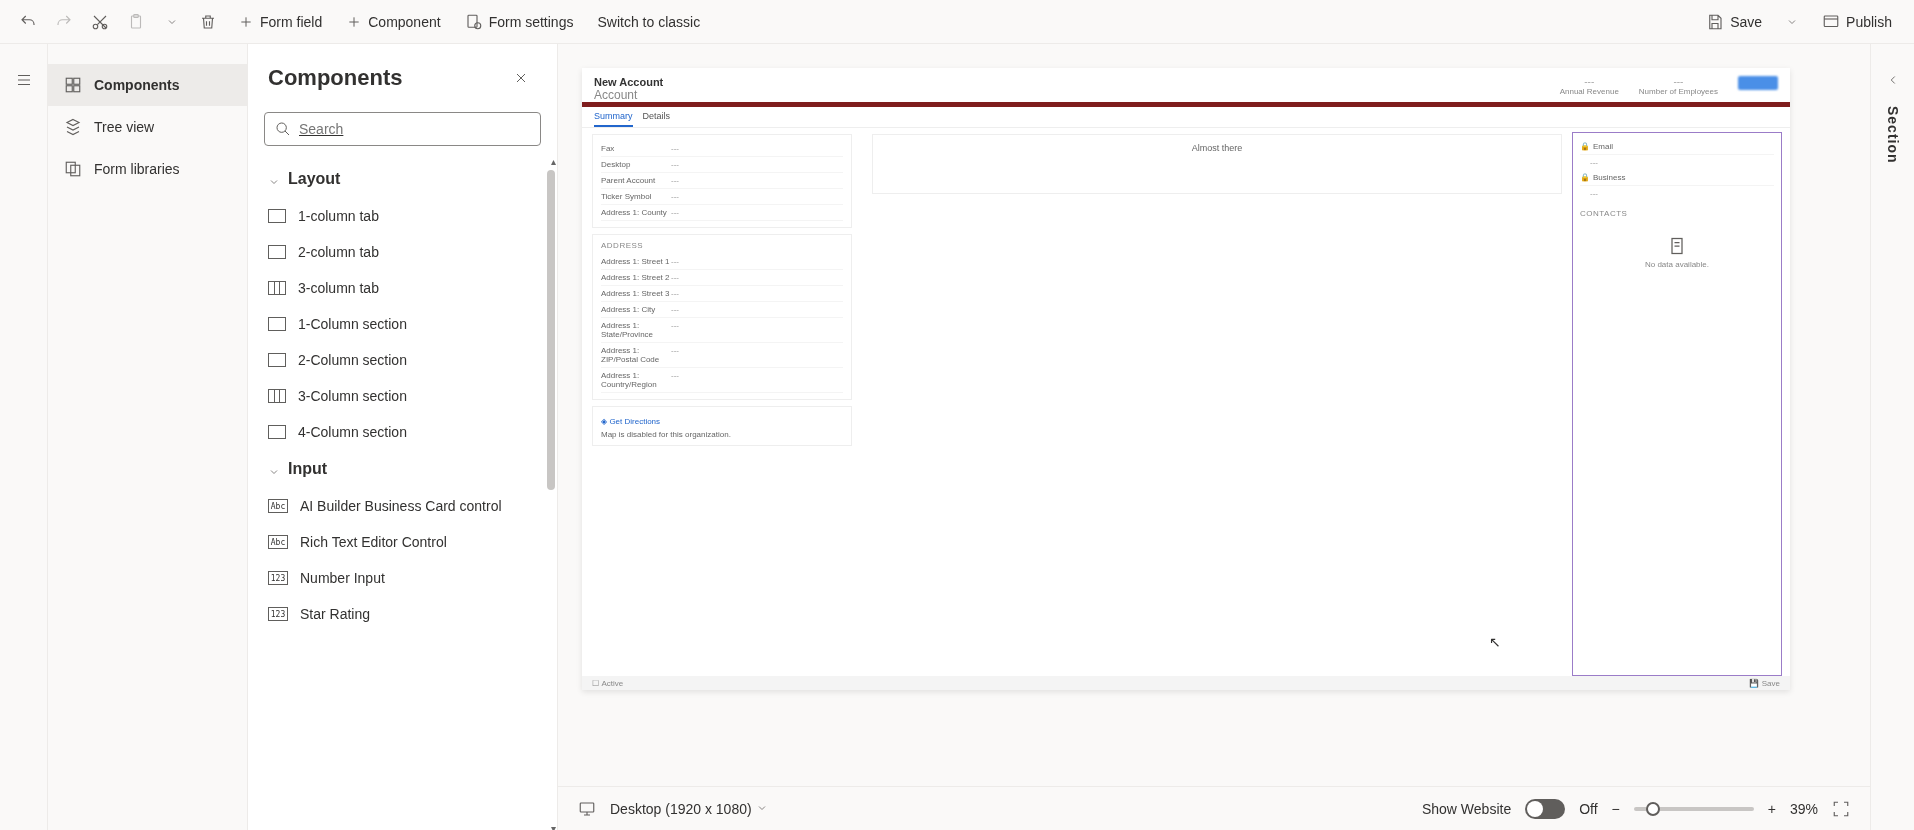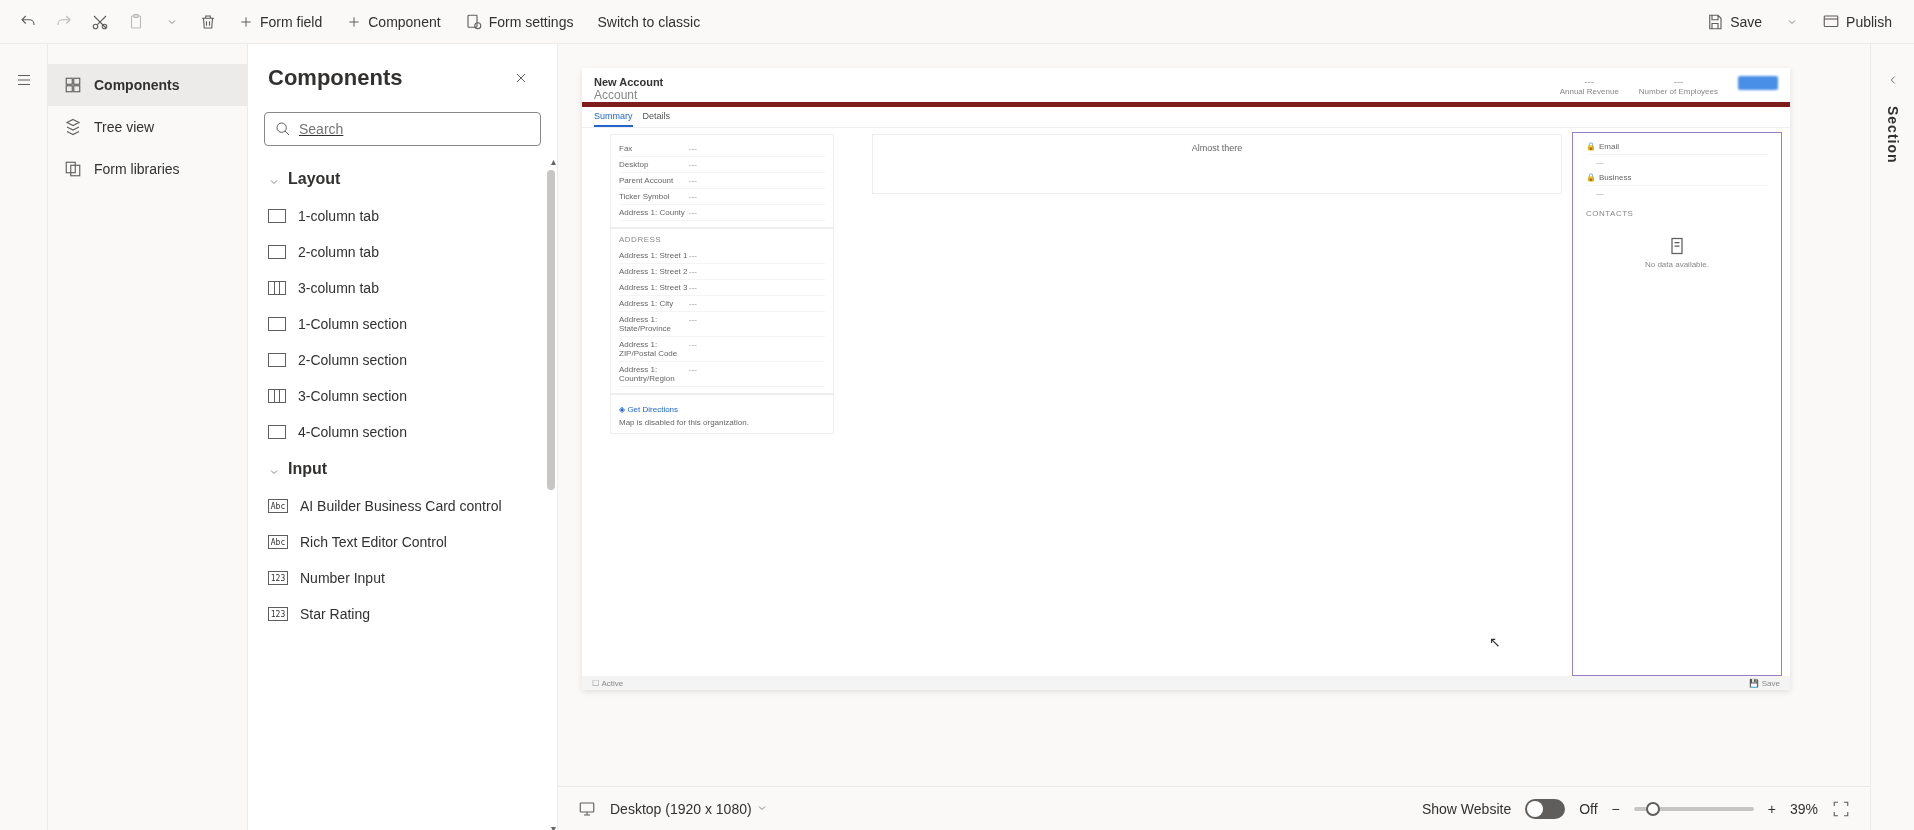--- a/index.html
+++ b/index.html
@@ -33,23 +33,23 @@
 .fp-header { padding: 8px 12px 0; border-bottom: 5px solid #7f1d1d; display: flex; align-items: flex-start; }
 .fp-title { font-size: 11px; font-weight: 600; color: #333; }
 .fp-sub { font-size: 12px; color: #888; }
 .fp-header-right { margin-left: auto; display: flex; gap: 20px; font-size: 8px; color: #888; }
 .fp-hdr-field { text-align: center; }
 .fp-hdr-val { color: #aaa; font-size: 10px; }
 .fp-tabs { display: flex; gap: 10px; padding: 0 12px; font-size: 9px; border-bottom: 1px solid #eee; }
 .fp-tab { padding: 4px 0; cursor: pointer; }
 .fp-tab.active { border-bottom: 2px solid #2266cc; color: #2266cc; }
 .fp-body { display: flex; height: calc(100% - 70px); overflow: hidden; }
-.fp-col-left { width: 280px; padding: 6px 28px; display: flex; flex-direction: column; overflow: hidden; }
+.fp-col-left { width: 280px; padding: 6px 10px; display: flex; flex-direction: column; gap: 6px; overflow: hidden; }
 .fp-col-mid { flex: 1; padding: 6px 10px; }
-.fp-col-right { width: 210px; padding: 6px 13px; border: 1.5px solid #9b7cc8; margin: 4px 8px 4px 0; }
+.fp-col-right { width: 210px; padding: 6px 7px; border: 1.5px solid #9b7cc8; margin: 4px 8px 4px 0; }
 .fp-section { border: 1px solid #eee; padding: 6px 8px; }
 .fp-row { display: flex; padding: 3px 0; border-bottom: 1px solid #f4f4f4; font-size: 8px; }
 .fp-row-label { width: 70px; color: #666; }
 .fp-row-val { color: #999; }
 .fp-section-title { font-size: 8px; color: #888; margin-bottom: 4px; letter-spacing: .5px; }
 .fp-timeline { border: 1px solid #eee; height: 60px; display: flex; align-items: flex-start; justify-content: center; padding-top: 8px; font-size: 9px; color: #666; }
 .fp-contact-section { margin-top: 8px; }
 .fp-contact-empty { display: flex; flex-direction: column; align-items: center; padding: 14px 0; color: #888; font-size: 8px; gap: 4px; }
 .fp-lock { font-size: 8px; color: #999; margin-right: 3px; }
 .fp-get-dir { font-size: 8px; color: #2266cc; padding: 4px 0; }

